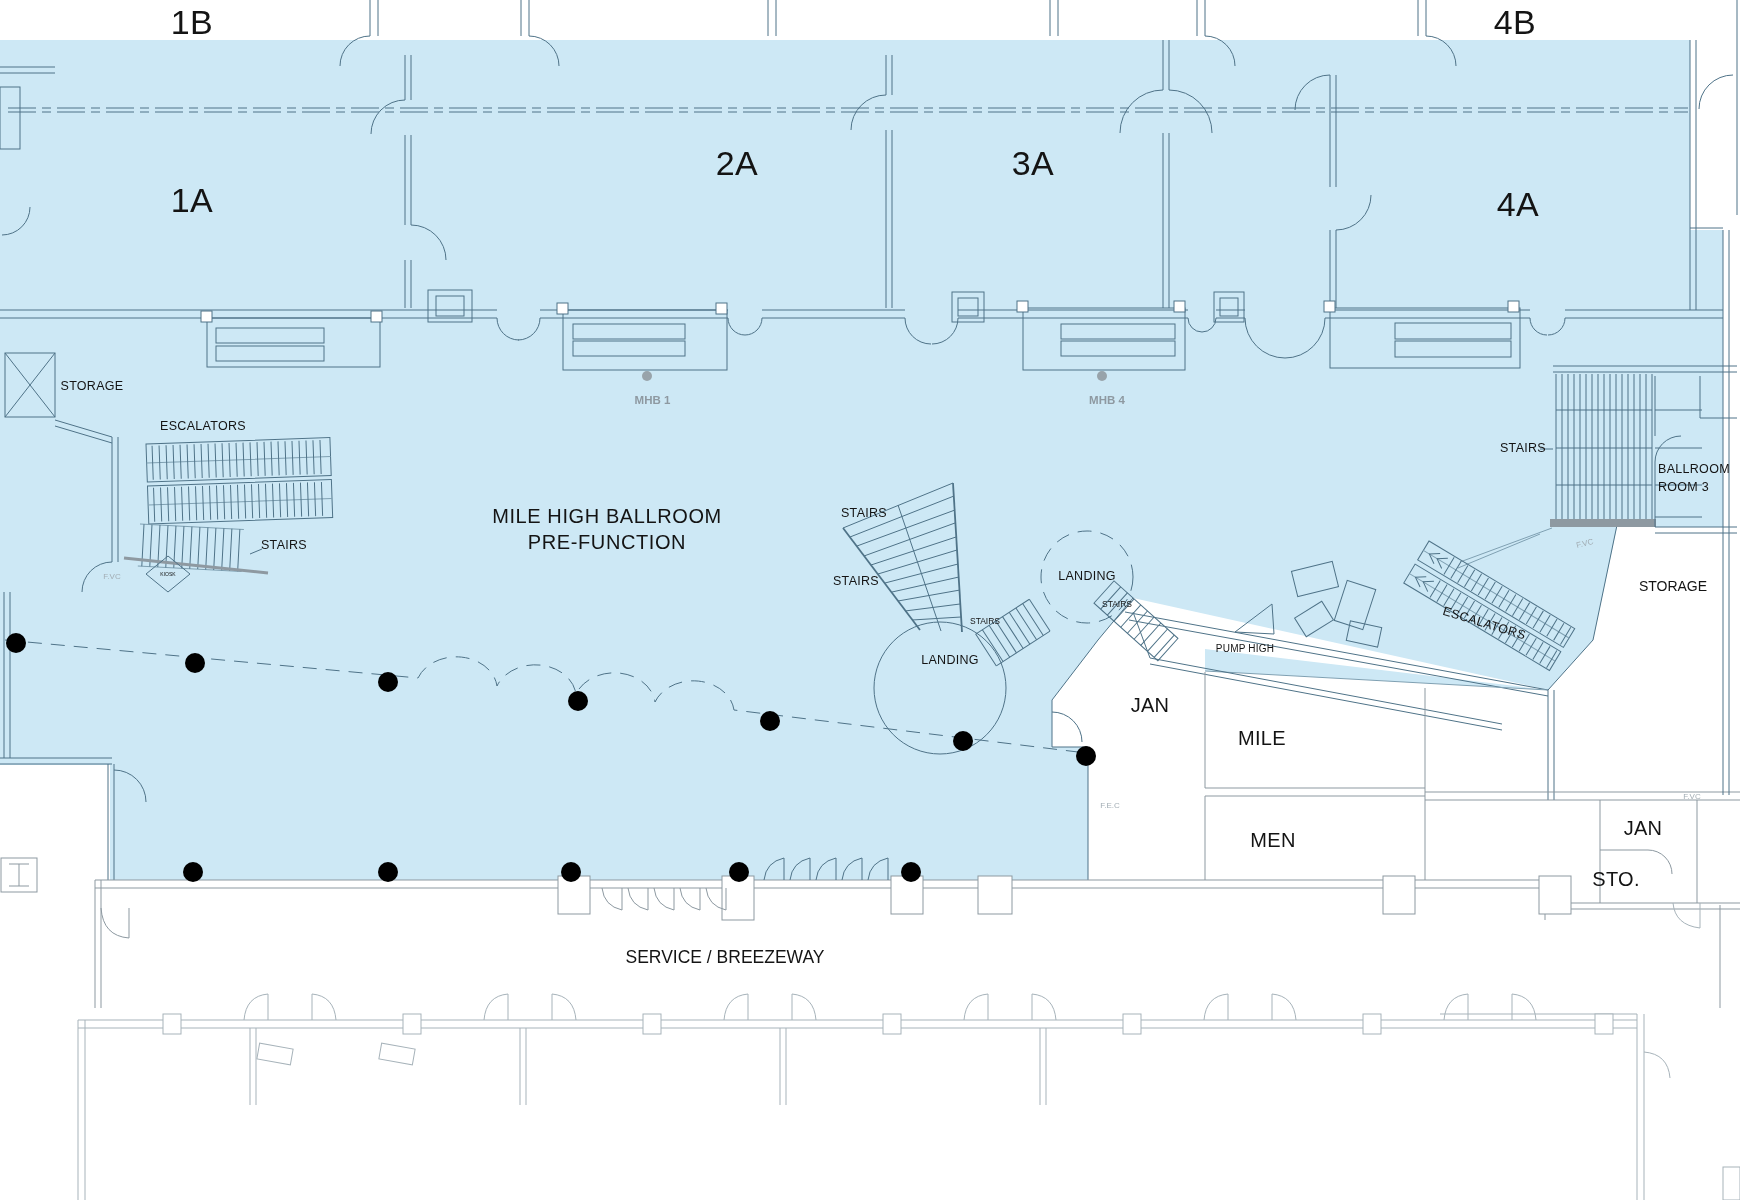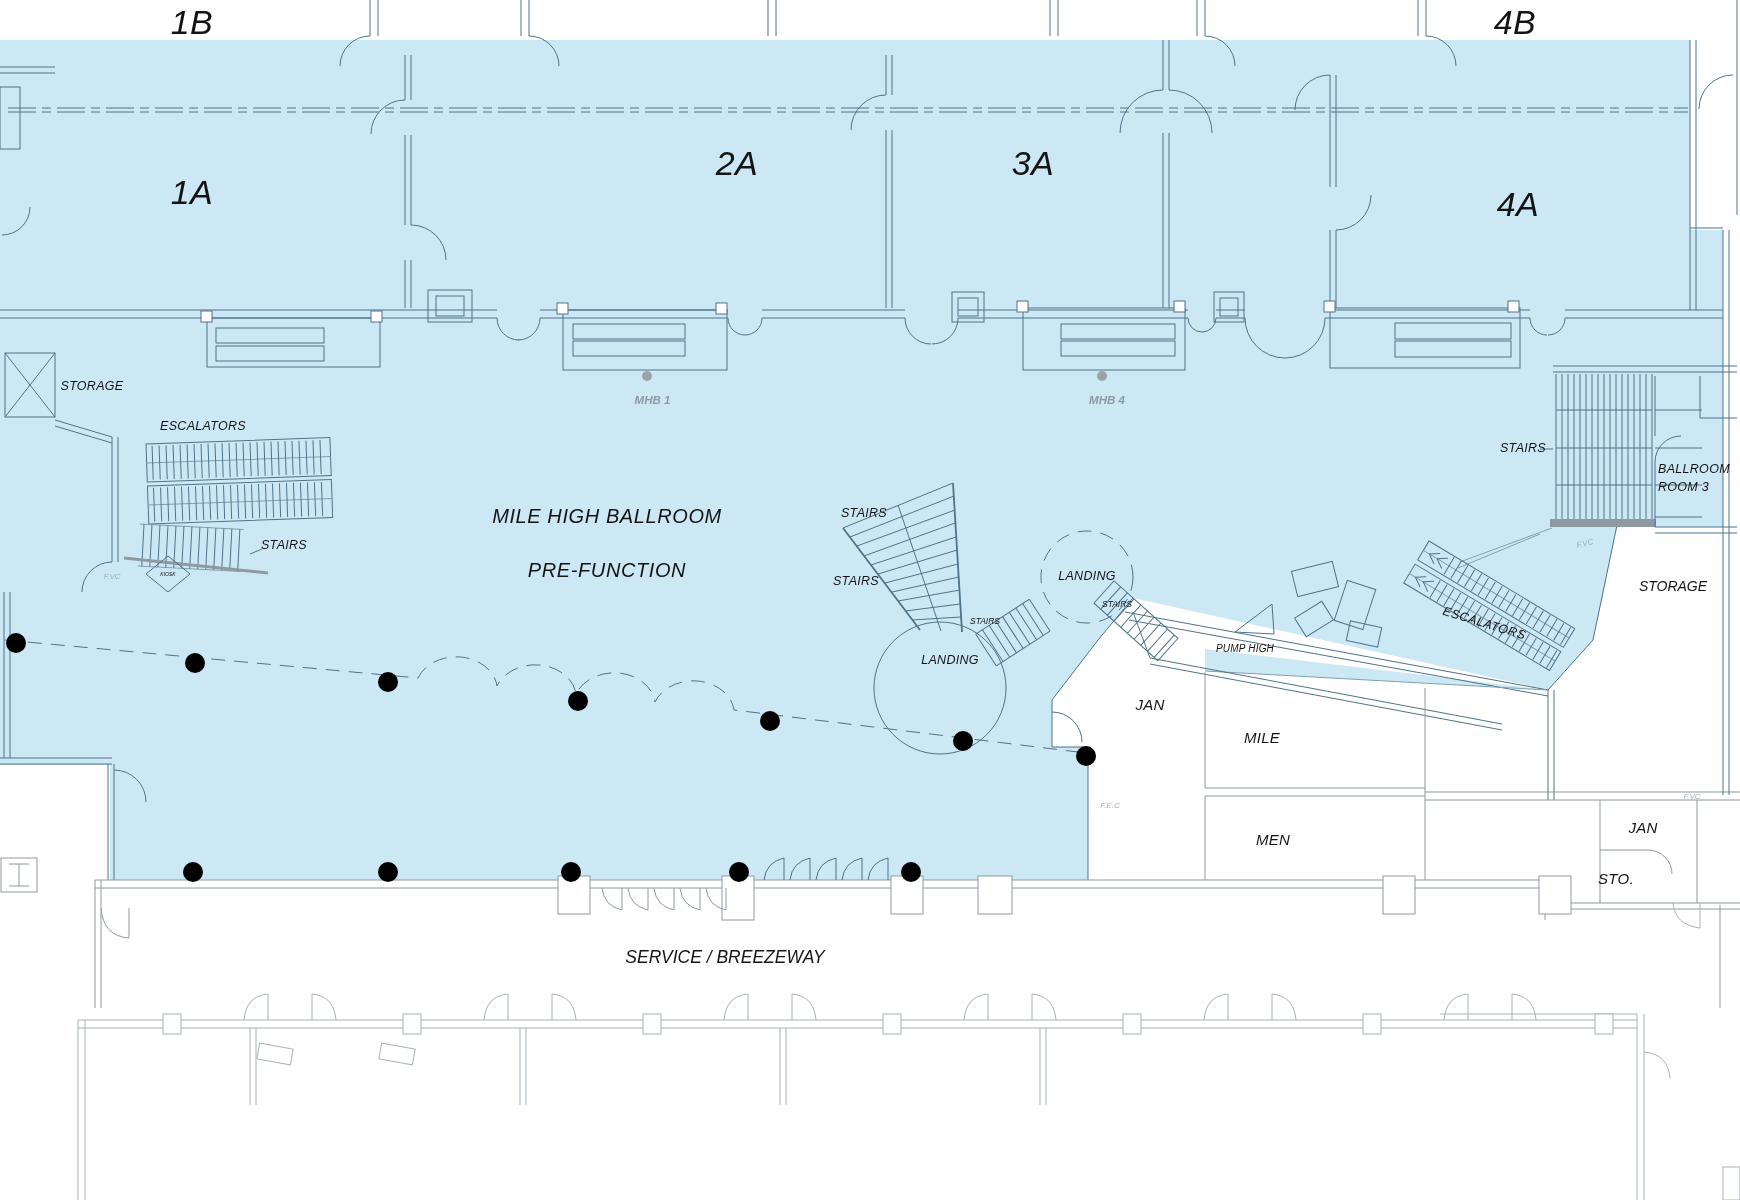--- a/index.html
+++ b/index.html
@@ -1,23 +1,23 @@
 <!DOCTYPE html>
 <html><head>
 <meta charset="utf-8">
 <style>
   html,body{margin:0;padding:0;background:#ffffff;}
   body{width:1740px;height:1200px;overflow:hidden;font-family:"Liberation Sans",sans-serif;}
-  #plan{position:relative;width:1740px;height:932px;background:#ffffff;font-style:italic;}
+  #plan{position:relative;width:1740px;height:932px;background:#ffffff;}
   #plan svg{position:absolute;left:0;top:0;}
   .lbl{position:absolute;transform:translate(-50%,-50%);white-space:pre;color:#141414;line-height:1.25;text-align:center;}
   .big{font-size:34px;letter-spacing:.5px;}
   .med{font-size:20px;letter-spacing:.6px;}
   .sm{font-size:12.5px;letter-spacing:.3px;}
-  .rm{font-size:15px;letter-spacing:.3px;}
+  .rm{font-size:20px;letter-spacing:.3px;}
   .xs{font-size:8.5px;}
   .tiny{font-size:5px;letter-spacing:0;}
   .pr{font-size:10px;letter-spacing:.2px;}
   .graytxt{color:#8e99a1;font-weight:700;font-size:11.5px;}
   .fvc{color:#a2adb4;font-size:8px;font-weight:400;}
   .leftalign{transform:translate(0,-50%);text-align:left;}
   .rot17{transform:translate(-50%,-50%) rotate(17deg);}
   .rotm14{transform:translate(-50%,-50%) rotate(-14deg);}
   
   .ink{stroke:#4f7388;fill:none;stroke-width:1;}
@@ -334,27 +334,27 @@
         <circle cx="911" cy="872" r="10"></circle>
   </g>
   <g fill="#98a3aa">
     <circle cx="647" cy="376" r="5"></circle>
         <circle cx="1102" cy="376" r="5"></circle>
   </g>
 </svg>
 
   <div class="lbl big" style="left:192px;top:22px;">1B</div>
   <div class="lbl big" style="left:1515px;top:22px;">4B</div>
-  <div class="lbl big" style="left:192px;top:192px;">1A</div>
+  <div class="lbl big" style="left:192px;top:200px;">1A</div>
   <div class="lbl big" style="left:737px;top:163px;">2A</div>
   <div class="lbl big" style="left:1033px;top:163px;text-align:center;">3A</div>
   <div class="lbl big" style="left:1518px;top:204px;text-align:right;">4A</div>
 
   <div class="lbl med" style="left:607px;top:516px;">MILE HIGH BALLROOM</div>
-  <div class="lbl med" style="left:607px;top:542px;margin-top:28px;">PRE-FUNCTION</div>
+  <div class="lbl med" style="left:607px;top:542px;">PRE-FUNCTION</div>
 
   <div class="lbl sm" style="left:92px;top:387px;">STORAGE</div>
   <div class="lbl sm" style="left:203px;top:427px;">ESCALATORS</div>
   <div class="lbl sm" style="left:284px;top:546px;">STAIRS</div>
   <div class="lbl tiny" style="left:168px;top:574px;">KIOSK</div>
   <div class="lbl fvc" style="left:112px;top:577px;">F.VC</div>
 
   <div class="lbl graytxt" style="left:648px;top:400px;padding-left:9px;">MHB 1</div>
   <div class="lbl graytxt" style="left:1107px;top:400px;">MHB 4</div>
 

